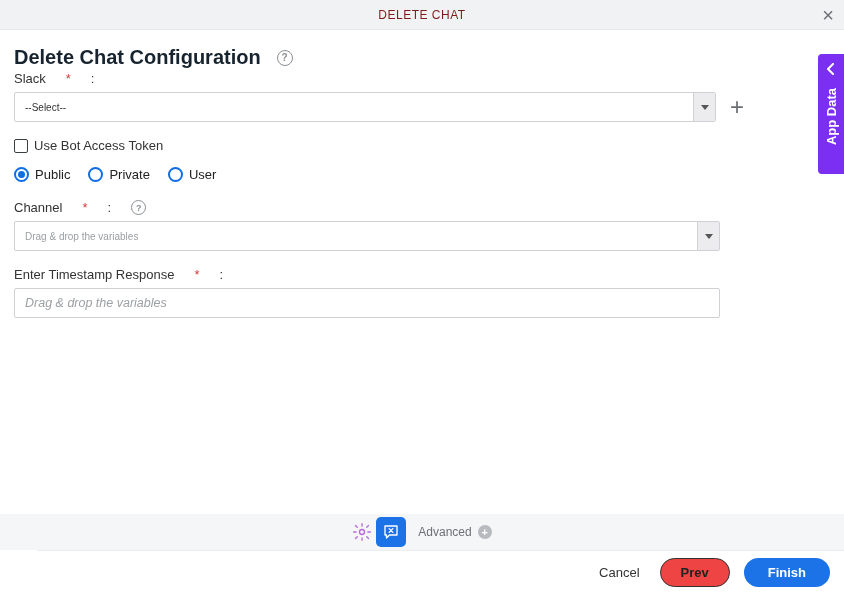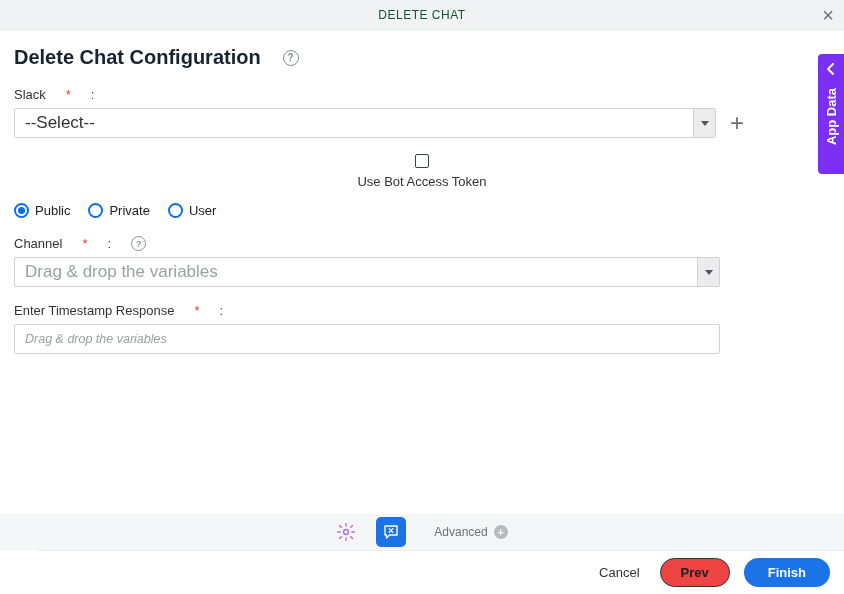--- a/index.html
+++ b/index.html
@@ -1,45 +1,45 @@
 <!DOCTYPE html>
 <html><head>
   <meta charset="utf-8">
   <style>
     * { box-sizing: border-box; margin: 0; padding: 0; }
     html, body { width: 844px; height: 594px; font-family: Arial, Helvetica, sans-serif; background:#fff; position:relative; overflow:hidden;}
     .title-bar { width: 100%; height: 30px; background: #f1f2f3; display:flex; align-items:center; justify-content:center; position:relative; border-bottom:1px solid #e6e7e8;}
-    .title-bar .title { font-size: 12px; letter-spacing: 0.5px; color:#14532d; font-weight:500;}
+    .title-bar .title { font-size: 12px; letter-spacing: 0.5px; color:#7f1d1d; font-weight:500;}
     .title-bar .close-icon { position:absolute; right:10px; top:50%; transform:translateY(-50%); font-size:20px; color:#6b7074; cursor:pointer; line-height:1;}
     .content { padding: 16px 14px 0 14px; }
-    .page-title-row { display:flex; align-items:center; gap:22px; margin-bottom:18px;}
+    .page-title-row { display:flex; align-items:center; gap:16px; margin-bottom:2px;}
     .page-title { font-size:20px; font-weight:700; color:#17242f;}
     .help-circle { width:16px; height:16px; border:1px solid #8a8f94; border-radius:50%; display:inline-flex; align-items:center; justify-content:center; font-size:10px; color:#8a8f94; font-weight:600;}
     .field-label { font-size:13px; color:#333; display:flex; align-items:flex-start; gap:20px; margin-bottom:6px;}
     .field-label .req { color:#d43c3c; }
     .colon { color:#333;}
     .select-row { display:flex; align-items:center; gap:14px; margin-bottom:12px;}
     .select-box { flex: 0 0 702px; height:30px; border:1px solid #cfd1d4; border-radius:2px; display:flex; align-items:center; position:relative; background:#fff;}
-    .select-text { flex:1; padding:0 10px; font-size:17px; color:#333;}
+    .select-text { flex:1; padding:0 10px; font-size:10px; color:#333;}
     .select-arrow { width:22px; height:100%; background:#ececee; border-left:1px solid #cfd1d4; display:flex; align-items:center; justify-content:center;}
     .triangle-down { width:0; height:0; border-left:4px solid transparent; border-right:4px solid transparent; border-top:5px solid #555;}
     .plus-icon { font-size:24px; color:#6b6f73; font-weight:400; line-height:1;}
-    .checkbox-row { display:flex; align-items:center; gap:6px; margin-bottom:14px;flex-direction:column;}
+    .checkbox-row { display:flex; align-items:center; gap:6px; margin-bottom:14px;}
     .checkbox-box { width:14px; height:14px; border:1.5px solid #3a3f43; border-radius:2px; background:#fff;}
     .checkbox-label { font-size:13px; color:#333;}
     .radio-row { display:flex; align-items:flex-start; gap:18px; margin-bottom:18px;}
     .radio-item { display:flex; align-items:center; gap:6px; cursor:pointer;}
     .radio-outer { width:15px; height:15px; border:2px solid #0f6de6; border-radius:50%; display:flex; align-items:center; justify-content:center;}
     .radio-inner-on { width:7px; height:7px; background:#0f6de6; border-radius:50%;}
     .radio-label { font-size:13px; color:#222;}
     .field-block { margin-bottom:16px;}
     .select-box.full { width:706px; flex: 0 0 706px;}
     .select-text.placeholder { color:#9ca0a4; font-style: normal;}
     .text-input { width:706px; height:30px; border:1px solid #cfd1d4; border-radius:2px; padding:0 10px; font-size:12.5px; color:#9ca0a4; font-style:italic; display:flex; align-items:center; background:#fff;}
-    .bottom-toolbar { position:absolute; bottom:44px; left:0; right:0; height:36px; background:#f5f6f7; display:flex; align-items:center; justify-content:center; gap:20px;}
+    .bottom-toolbar { position:absolute; bottom:44px; left:0; right:0; height:36px; background:#f5f6f7; display:flex; align-items:center; justify-content:center; gap:4px;}
     .gear-circle { width:20px; height:20px; display:flex; align-items:center; justify-content:center;}
     .chat-x { width:30px; height:30px; background:#1c73e8; border-radius:5px; display:flex; align-items:center; justify-content:center;}
     .advanced-row { display:flex; align-items:center; gap:6px; margin-left:8px;}
     .advanced-label { font-size:12px; color:#6c7075;}
     .adv-plus { width:14px; height:14px; background:#b7bbbf; border-radius:50%; display:flex; align-items:center; justify-content:center; color:#fff; font-size:11px; font-weight:700;}
     .footer-bar { position:absolute; bottom:0; left:0; right:0; height:44px; display:flex; align-items:center; justify-content:flex-end; gap:14px; padding-right:14px; border-top:1px solid #eceded; background:#fff;margin-left:37px;}
     .btn-text { font-size:13px; color:#333; cursor:pointer; padding:0 6px;}
     .btn-outline { border:1.5px solid #333; border-radius:16px; padding:6px 20px; font-size:13px; font-weight:600; color:#222; background:#ef4444; cursor:pointer;}
     .btn-primary { background:#1c73e8; color:#fff; border:none; border-radius:16px; padding:7px 24px; font-size:13px; font-weight:700; cursor:pointer;}
     .side-tab { position:absolute; right:0; top:54px; width:26px; height:120px; background:#7b2ff2; border-radius:4px 0 0 4px; display:flex; flex-direction:column; align-items:center; justify-content:flex-start; padding-top:8px;}

